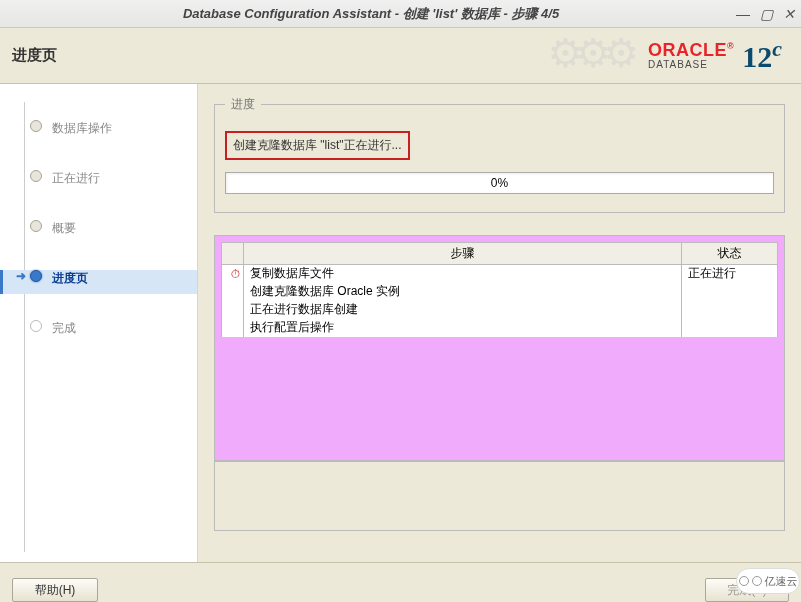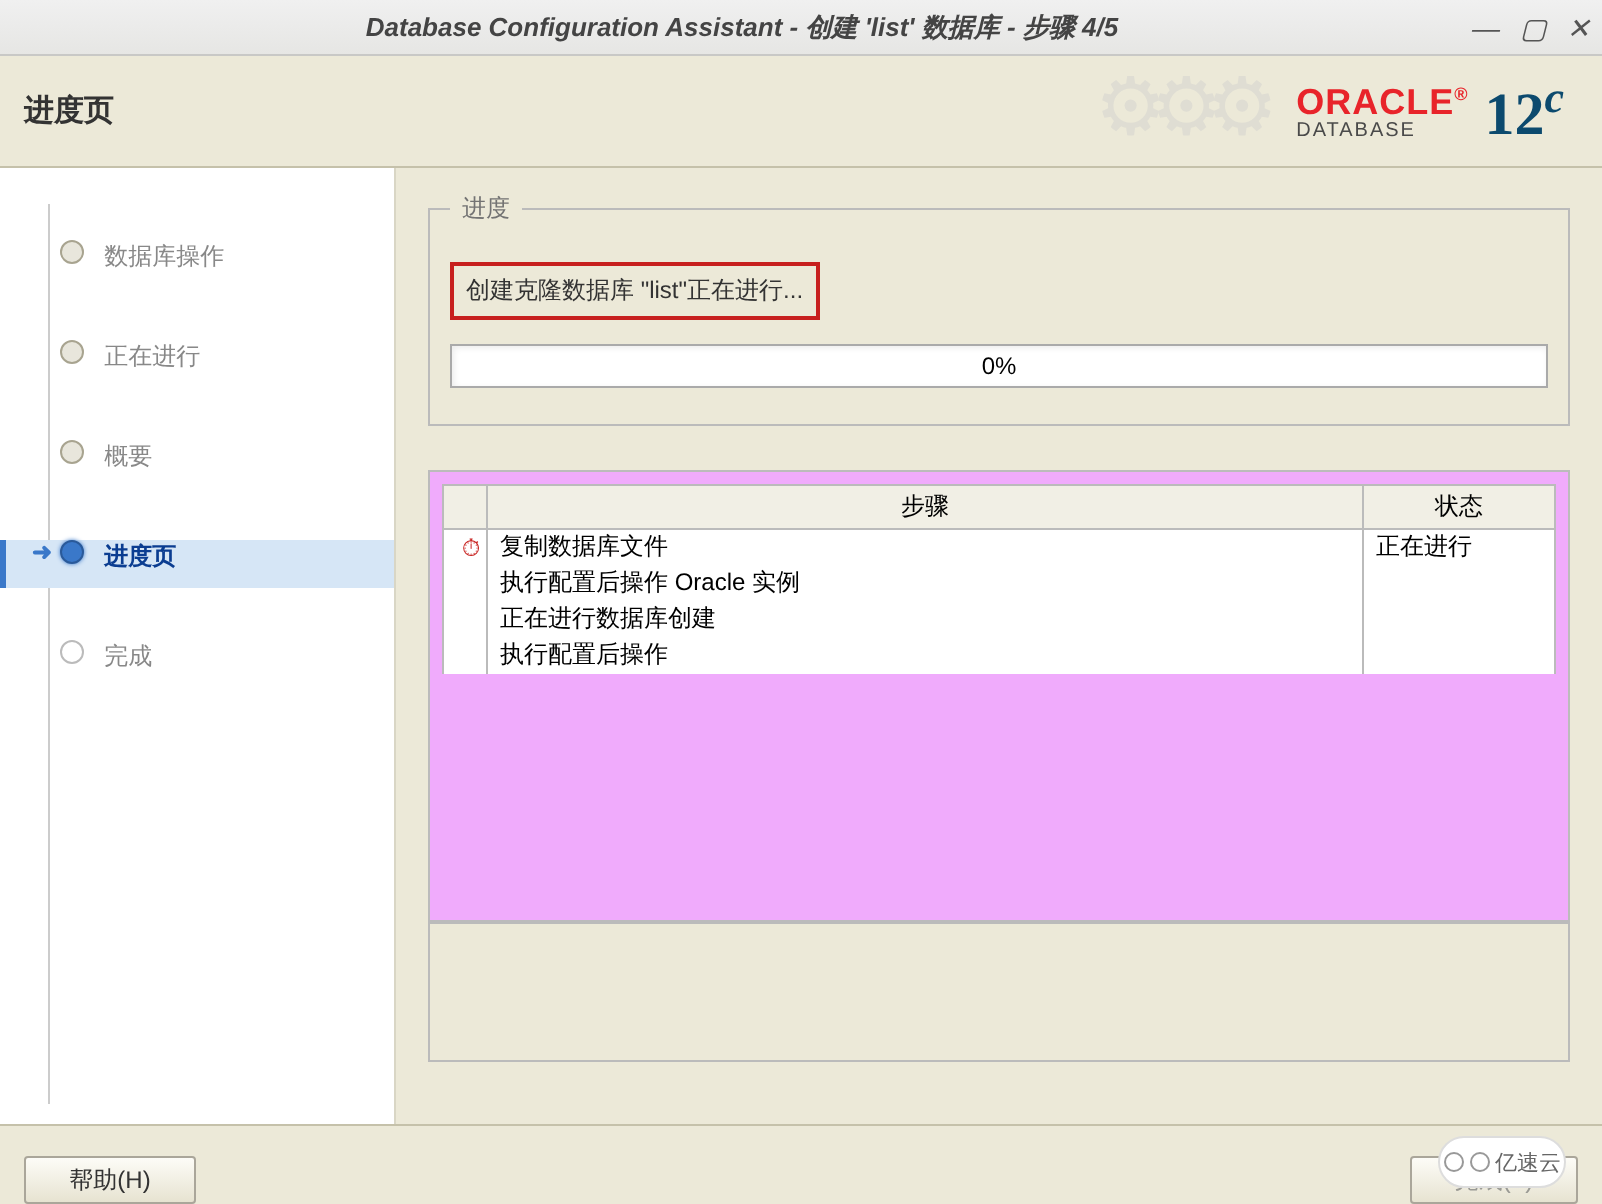--- a/index.html
+++ b/index.html
@@ -39,21 +39,21 @@
     table.steps-table td { border-left: 1px solid #bbb; border-right: 1px solid #bbb; height: 18px; padding-left: 6px; }
     table.steps-table .iconcell { width: 22px; text-align: center; color: #c7201e; }
     table.steps-table th.status-h { width: 96px; }
     .log-line { font-size: 11px; color: #333; margin: 8px 0 6px; }
     .blank-panel { border: 1px solid #bbb; background: #ece9d8; height: 70px; }
     .footer { height: 40px; background: #ece9d8; border-top: 1px solid #c5c1aa; display: flex; align-items: flex-end; padding: 0 12px; gap: 8px; }
     .footer .spacer { flex: 1; }
     button.wizbtn { height: 24px; min-width: 84px; background: linear-gradient(#fdfcf7,#e7e3d1); border: 1px solid #aaa69a; border-radius: 2px; font-size: 12px; color: #333; padding: 0 10px; }
     button.wizbtn[disabled] { color: #9a9a94; }
     button.help { min-width: 86px; }
-    .badge { position: absolute; right: 18px; bottom: 8px; width: 64px; height: 26px; background: #fff; border: 1px solid #ddd; border-radius: 13px; display: flex; align-items: center; justify-content: center; gap: 3px; font-size: 11px; color: #666; }
+    .badge { position: absolute; right: 1px; bottom: 8px; width: 64px; height: 26px; background: #fff; border: 1px solid #ddd; border-radius: 13px; display: flex; align-items: center; justify-content: center; gap: 3px; font-size: 11px; color: #666; }
     .badge .c1 { width:10px; height:10px; border:1.5px solid #999; border-radius:50%; display:inline-block; }
   </style>
 </head>
 <body>
 
 <div class="titlebar">
   <span class="title">Database Configuration Assistant - 创建 'list' 数据库 - 步骤 4/5</span>
   <div class="win-controls">
     <span>—</span>
     <span>▢</span>
@@ -121,21 +121,21 @@
           </tr>
         </thead>
         <tbody>
           <tr>
             <td class="iconcell">⏱</td>
             <td>复制数据库文件</td>
             <td>正在进行</td>
           </tr>
           <tr>
             <td class="iconcell"></td>
-            <td>执行配置后操作 Oracle 实例</td>
+            <td>创建克隆数据库 Oracle 实例</td>
             <td></td>
           </tr>
           <tr>
             <td class="iconcell"></td>
             <td>正在进行数据库创建</td>
             <td></td>
           </tr>
           <tr>
             <td class="iconcell"></td>
             <td>执行配置后操作</td>

